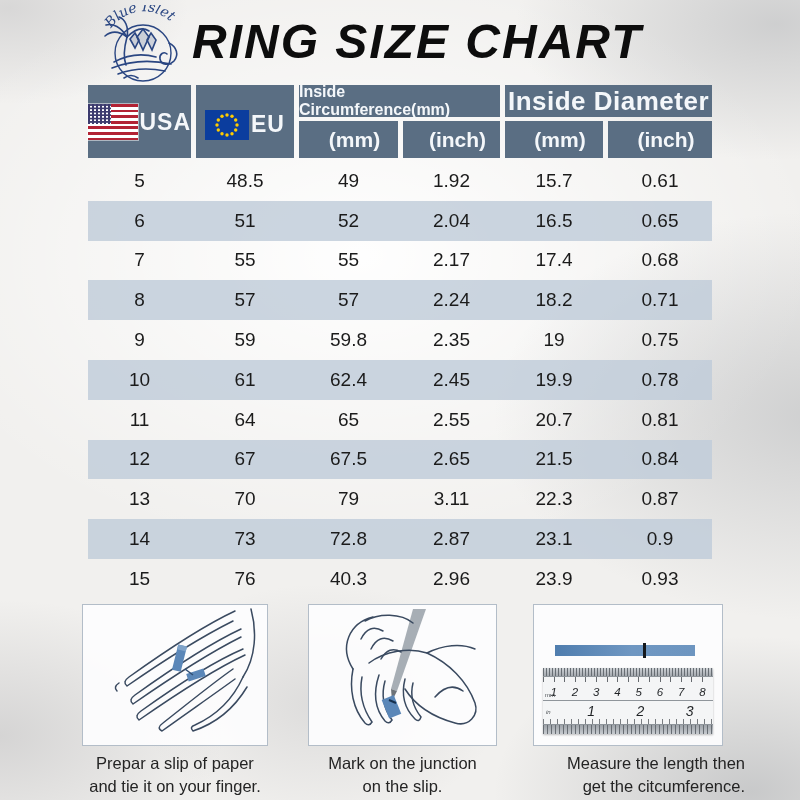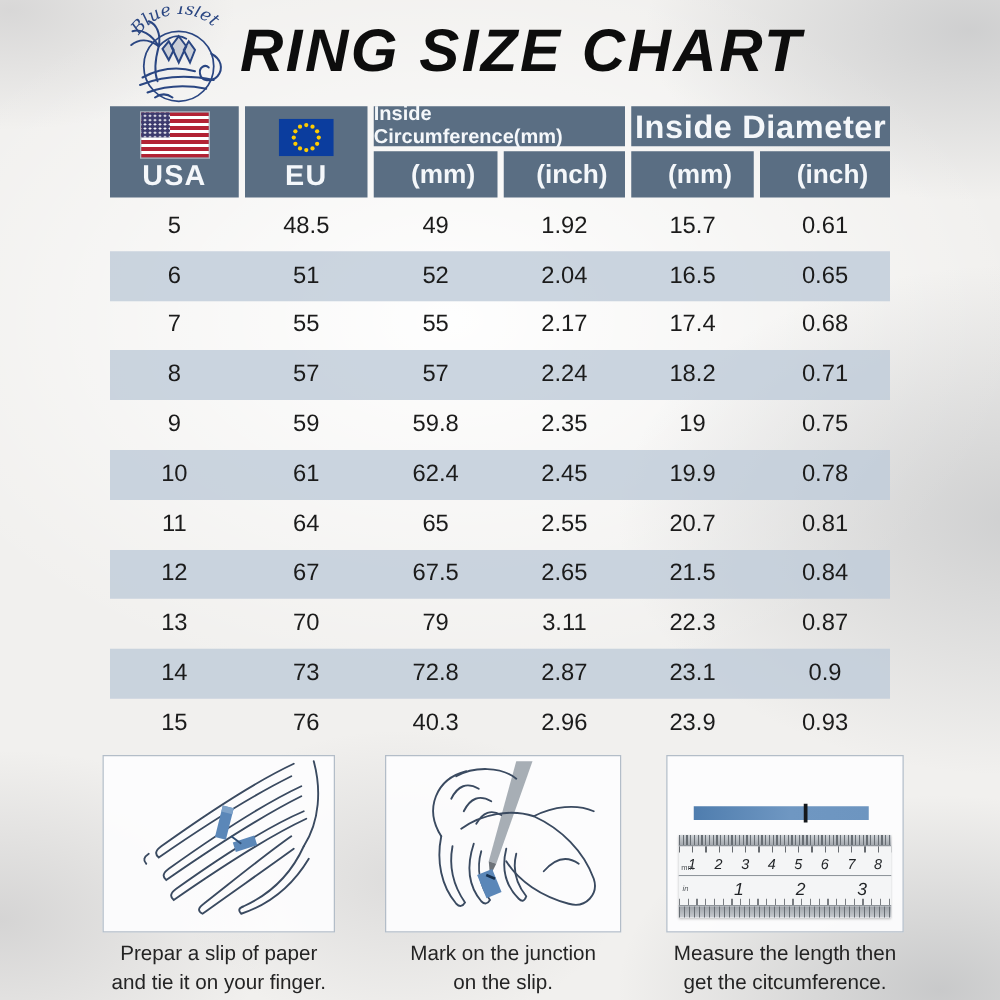--- a/index.html
+++ b/index.html
@@ -26,22 +26,22 @@
   
   .thead{
     position:absolute;left:88px;top:85px;width:624px;height:73px;
     display:grid;grid-template-columns:103px 98px 99px 97px 98px 104px;
     grid-template-rows:32px 37px;column-gap:5px;row-gap:4px;
   }
   .hcell{
     background:#5a6e83;color:#f4f7fa;display:flex;align-items:center;justify-content:center;
     font-weight:bold;
   }
-  .cell-usa{grid-column:1;grid-row:1/3;flex-direction:column;gap:1px;padding-top:1px;}
-  .cell-eu {grid-column:2;grid-row:1/3;flex-direction:column;gap:2px;padding-top:6px;}
+  .cell-usa{grid-column:1;grid-row:1/3;flex-direction:row;gap:1px;padding-top:1px;}
+  .cell-eu {grid-column:2;grid-row:1/3;flex-direction:row;gap:2px;padding-top:6px;}
   .cell-circ{grid-column:3/5;grid-row:1;font-size:16px;}
   .cell-diam{grid-column:5/7;grid-row:1;font-size:26px;letter-spacing:.5px;text-align:right;}
   .sub{font-size:21px;padding-left:12px;}
   .s3{grid-column:3;grid-row:2;} .s4{grid-column:4;grid-row:2;}
   .s5{grid-column:5;grid-row:2;} .s6{grid-column:6;grid-row:2;}
   .flag-label{font-size:23px;letter-spacing:1px;}
   .flag-us{position:relative;width:54px;height:36px;
     background:repeating-linear-gradient(180deg,#b22234 0 2.8px,#ffffff 2.8px 5.6px);
     outline:1px solid rgba(255,255,255,.5);}
   .canton{position:absolute;left:0;top:0;width:23px;height:19.5px;background-color:#3c3b6e;
@@ -57,21 +57,21 @@
   .trow:nth-child(even){background:rgba(192,204,217,.82);}
   
   .fig{position:absolute;top:604px;height:142px;background:rgba(253,253,254,.92);
     border:1px solid #b3bdc8;box-sizing:border-box;}
   .fig1{left:82px;width:186px;}
   .fig2{left:308px;width:189px;}
   .fig3{left:533px;width:190px;}
   .caption{position:absolute;top:752px;text-align:center;font-size:16.5px;color:#242424;line-height:1.42;}
   .cap1{left:70px;width:210px;}
   .cap2{left:300px;width:205px;}
-  .cap3{left:525px;width:206px;}
+  .cap3{left:539px;width:206px;text-align:right;}
   
   .paper-strip{position:absolute;left:21px;top:40px;width:140px;height:11px;
     background:linear-gradient(90deg,#4f7dae,#6f97c2 55%,#6d95c0);}
   .strip-mark{position:absolute;left:63%;top:-2px;width:2.5px;height:15px;background:#15181c;}
   .ruler{position:absolute;left:9px;top:63px;width:170px;box-shadow:0 1px 2px rgba(0,0,0,.25);}
   .r-hatch{height:8px;
     background-image:repeating-linear-gradient(90deg,#676d73 0 1px,transparent 1px 3px),
       linear-gradient(180deg,#cfd3d7,#a3a8ae);}
   .r-hatch2{height:9px;
     background-image:repeating-linear-gradient(90deg,#676d73 0 1px,transparent 1px 4px),

